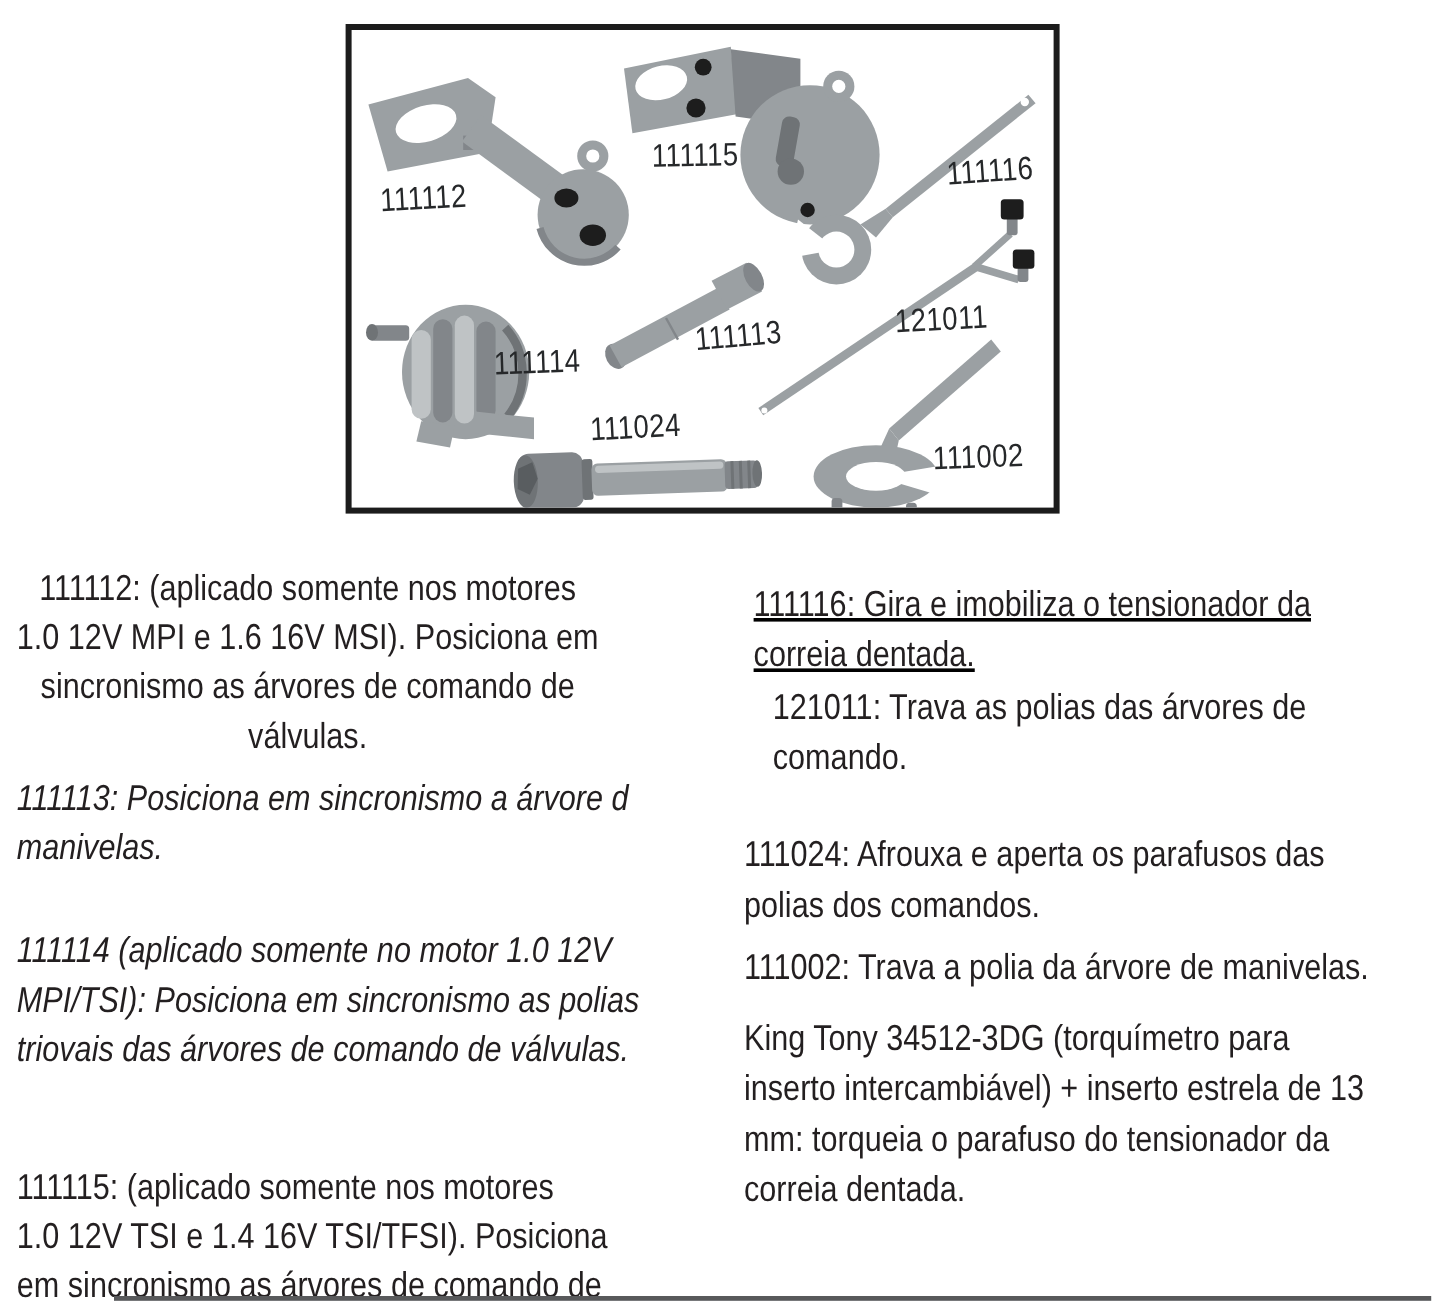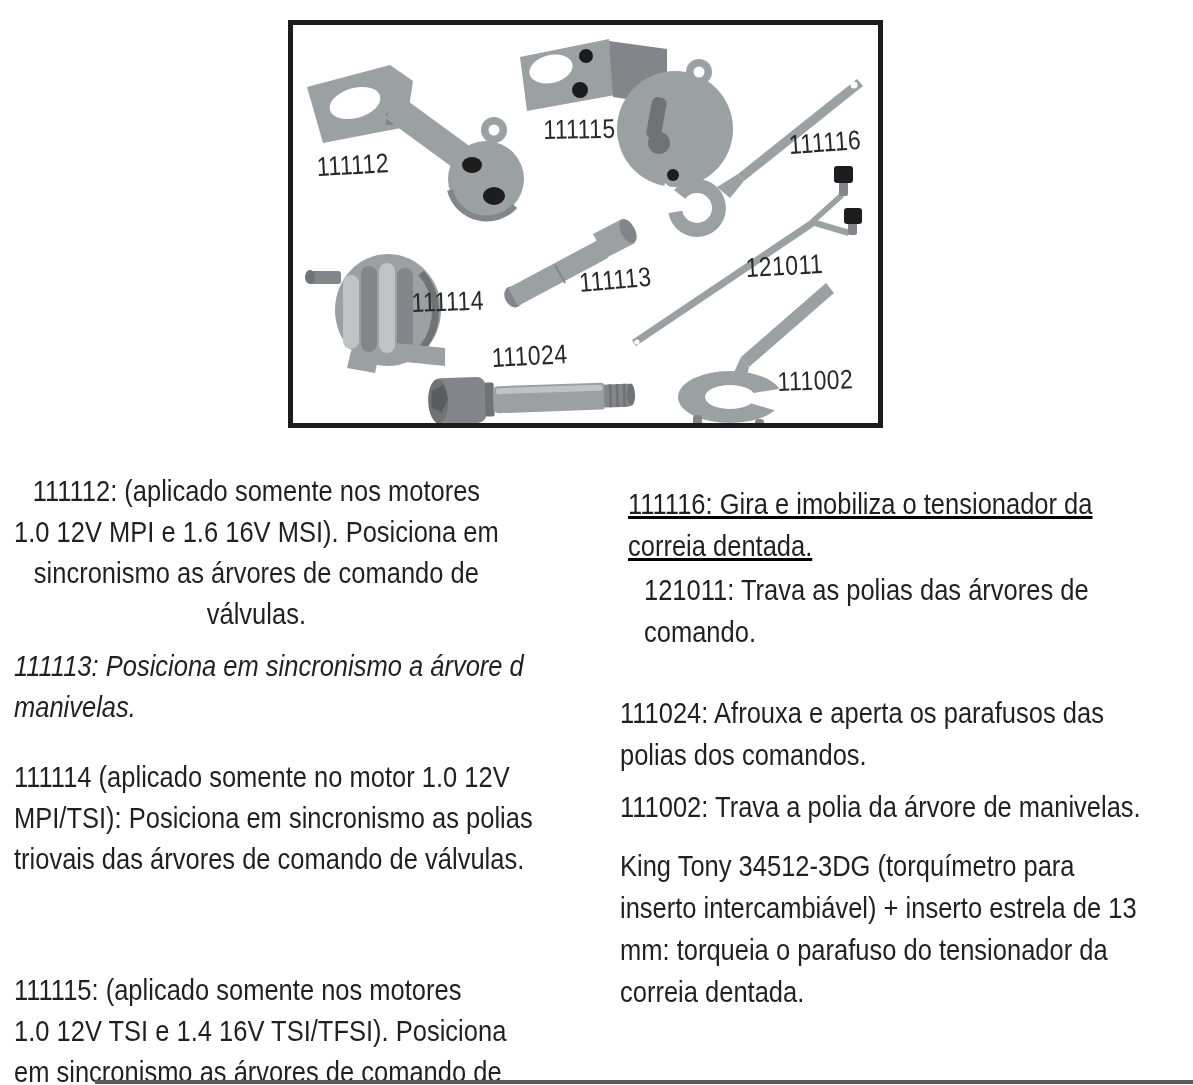--- a/index.html
+++ b/index.html
@@ -154,21 +154,21 @@
     <div class="tl">1.0 12V MPI e 1.6 16V MSI). Posiciona em</div>
     <div class="tl">sincronismo as árvores de comando de</div>
     <div class="tl">válvulas.</div>
   </div>
 
   <div class="para lcol" style="left:14px;top:645px;font-style:italic;">
     <div class="tl">111113: Posiciona em sincronismo a árvore d</div>
     <div class="tl">manivelas.</div>
   </div>
 
-  <div class="para lcol" style="left:14px;top:756px;">
+  <div class="para lcol" style="left:14px;top:772px;font-style:italic;">
     <div class="tl">111114 (aplicado somente no motor 1.0 12V</div>
     <div class="tl">MPI/TSI): Posiciona em sincronismo as polias</div>
     <div class="tl">triovais das árvores de comando de válvulas.</div>
   </div>
 
   <div class="para lcol" style="left:14px;top:969px;">
     <div class="tl">111115: (aplicado somente nos motores</div>
     <div class="tl">1.0 12V TSI e 1.4 16V TSI/TFSI). Posiciona</div>
     <div class="tl">em sincronismo as árvores de comando de</div>
     <div class="tl">válvulas.</div>

